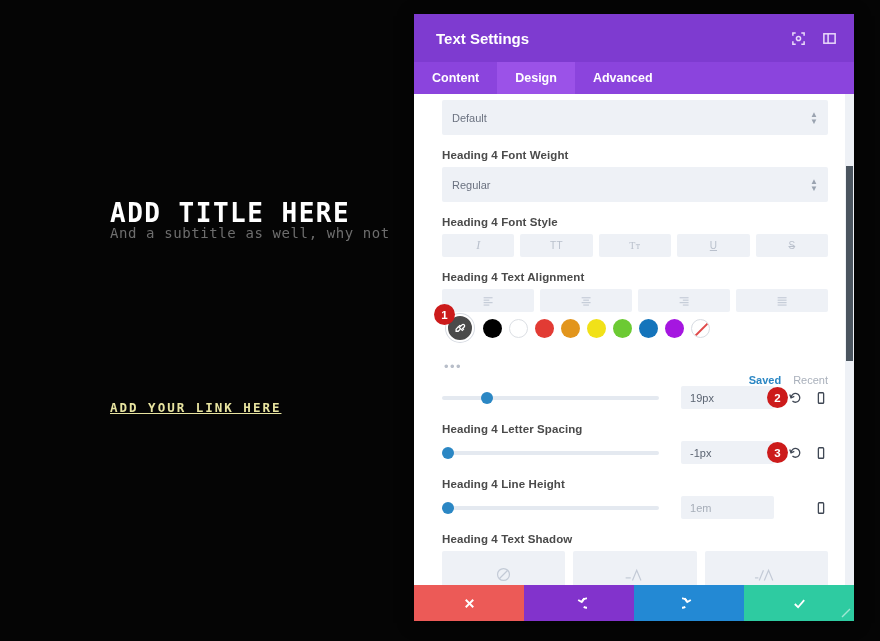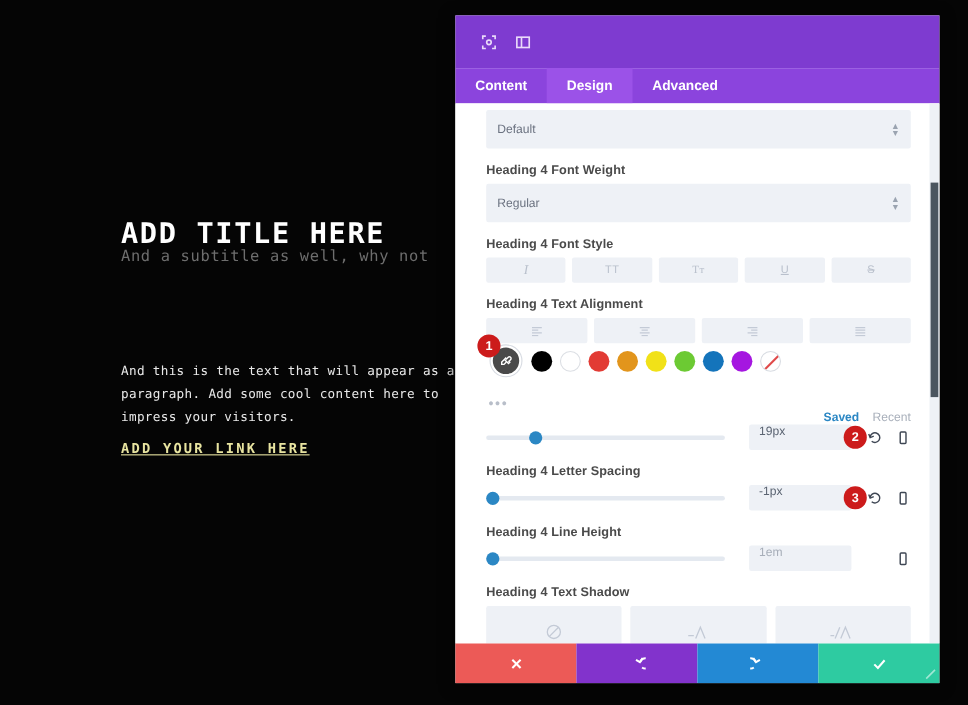--- a/index.html
+++ b/index.html
@@ -127,21 +127,21 @@
   .slider-track {
     position: relative; height: 4px; background: #e4e9f0; border-radius: 2px;
     width: 220px; margin-right: 22px;
   }
   .slider-knob {
     position: absolute; top: -4px; width: 12px; height: 12px; border-radius: 50%;
     background: #2b87c4; cursor: pointer;
   }
   .value-field {
     width: 94px; height: 23px; background: #eef1f6; border-radius: 2px;
-    display: flex; align-items: flex-start; padding: 0 9px;
+    display: flex; align-items: center; padding: 0 9px;
     font-size: 11px; color: #5b6472; position: relative;
   }
   .value-field.placeholder { color: #a7aeb9; }
   .badge {
     position: absolute; width: 21px; height: 21px; border-radius: 50%;
     background: #cc1b1b; color: #fff; font-size: 11.5px; font-weight: bold;
     display: flex; align-items: center; justify-content: center; z-index: 5;
   }
   .row-icons { display: flex; align-items: center; gap: 12px; margin-left: 14px; }
   .ico { width: 14px; height: 14px; color: #3f4754; display:flex; align-items:center; justify-content:center; }
@@ -174,27 +174,27 @@
     display: flex; align-items: center; justify-content: center; cursor: nwse-resize;
   }
   .resize-handle svg { stroke: rgba(255,255,255,.55); stroke-width: 1.5; fill: none; width: 10px; height: 10px; }
 </style>
 </head>
 <body>
 
 <div id="page-canvas">
   <div class="pc-title">ADD TITLE HERE</div>
   <div class="pc-subtitle">And a subtitle as well, why not</div>
-  <div class="pc-paragraph">And this is the text that will appear as a paragraph. Add some cool content here to impress your visitors.</div>
   <div class="pc-link">ADD YOUR LINK HERE</div>
 </div>
 
 <div id="settings-modal">
 
   <div class="modal-header">
+    <div class="modal-title">Text Settings</div>
     <div class="hdr-icons">
       <span class="hdr-icon">
         <svg viewBox="0 0 16 16">
             <path d="M2 5V2h3M14 5V2h-3M2 11v3h3M14 11v3h-3"></path>
             <circle cx="8" cy="8" r="2.2"></circle>
           </svg>
       </span>
       <span class="hdr-icon">
         <svg viewBox="0 0 16 16">
             <rect x="2" y="3" width="12" height="10"></rect>

